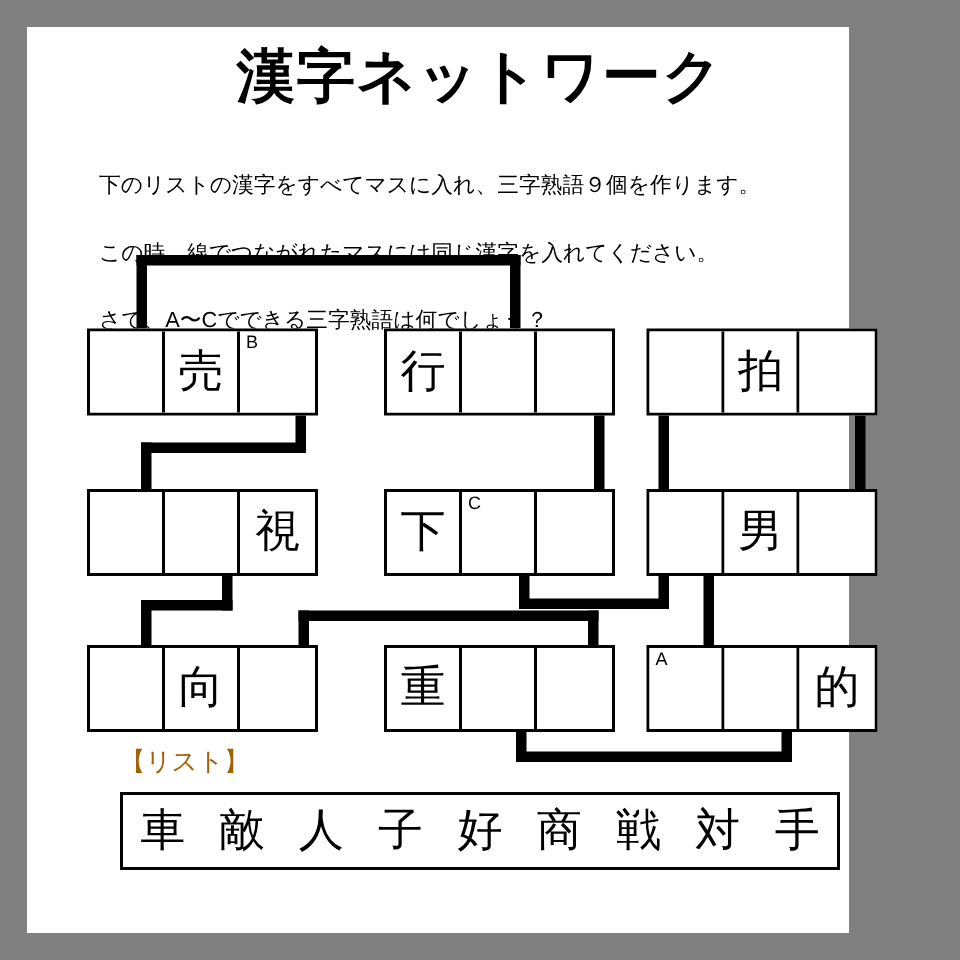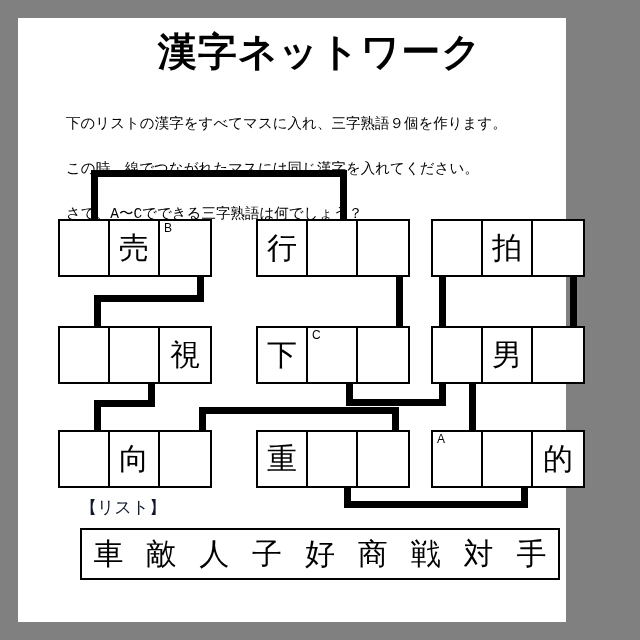--- a/index.html
+++ b/index.html
@@ -36,21 +36,20 @@
   }
   #instructions {
     position: absolute;
     left: 48px;
     top: 73px;
     width: 540px;
     font-size: 14.5px;
     color: #000;
     line-height: 1.55;
     white-space: pre-line;
-    font-family: Liberation Mono, monospace;
   }
   #instructions div {
     white-space: nowrap;
   }
 
   
   #grid-area {
     position: absolute;
     left: 0;
     top: 0;
@@ -99,21 +98,21 @@
     background: #000;
     z-index: 1;
   }
 
   
   #list-label {
     position: absolute;
     left: 62px;
     top: 478px;
     font-size: 17px;
-    color: #0f172a;
+    color: #a16207;
     font-family: "DejaVu Sans", "Liberation Sans", sans-serif;
   }
   #list-box {
     position: absolute;
     left: 62px;
     top: 510px;
     width: 480px;
     height: 52px;
     border: 2px solid #000;
     box-sizing: border-box;

